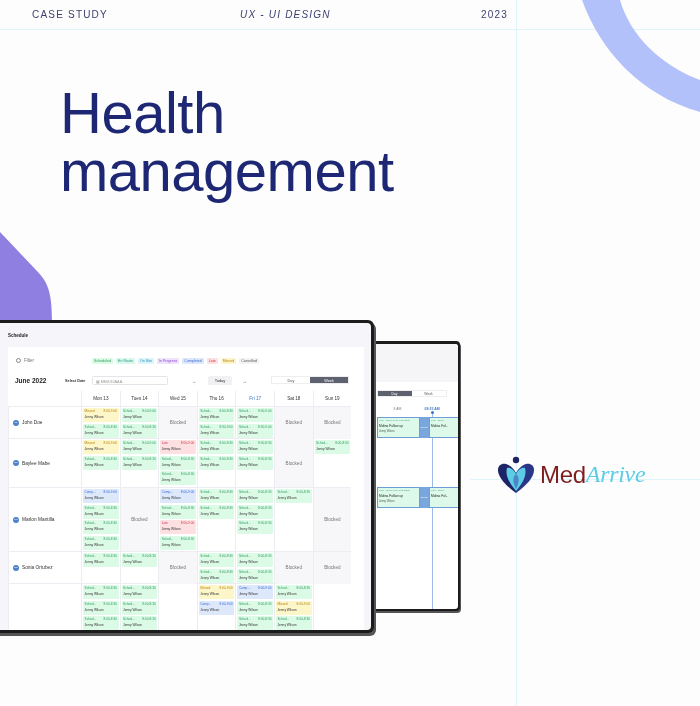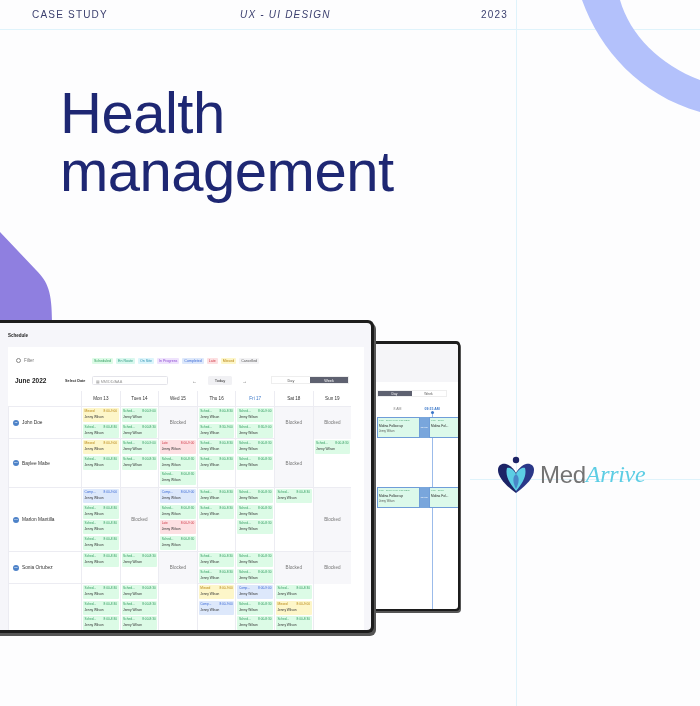--- a/index.html
+++ b/index.html
@@ -70,21 +70,21 @@
   .s2-card .c3 { font-size: 2.6px; color: #555; margin-top: 1.5px; }
   .s2-gap { position: absolute; left: 51px; width: 9px; height: 21px; background: #79a6dc; font-size: 2.2px; color: #fff; text-align: center; line-height: 21px; }
   .s2-card2 { position: absolute; left: 60px; width: 30px; height: 21px; background: #dcf9ea; border: 0.6px solid #6f9dd8; padding: 1.5px; overflow: hidden; }
   .s2-card2 .c1 { font-size: 2.4px; color: #3c9a66; white-space: nowrap; }
   .s2-card2 .c2 { font-size: 3.2px; color: #222; margin-top: 2px; white-space: nowrap; }
 
   
   .logo { position: absolute; left: 497px; top: 455px; display: flex; align-items: center; gap: 5px; }
   .logo-mark { width: 38px; height: 40px; position: relative; }
   .logo-text { font-size: 24px; letter-spacing: -0.3px; display: flex; }
-  .logo-med { color: #737373; font-family: "Liberation Sans", sans-serif; }
+  .logo-med { color: #7f1d1d; font-family: "Liberation Sans", sans-serif; }
   .logo-arrive { color: #5ccde4; font-family: "Liberation Serif", serif; font-style: italic; }
 </style>
 </head>
 <body>
 
 <div class="guide-h"></div>
 <div class="guide-v"></div>
 <div class="guide-h2"></div>
 
 <svg style="position:absolute;left:560px;top:0;" width="140" height="112" viewBox="0 0 140 112">

